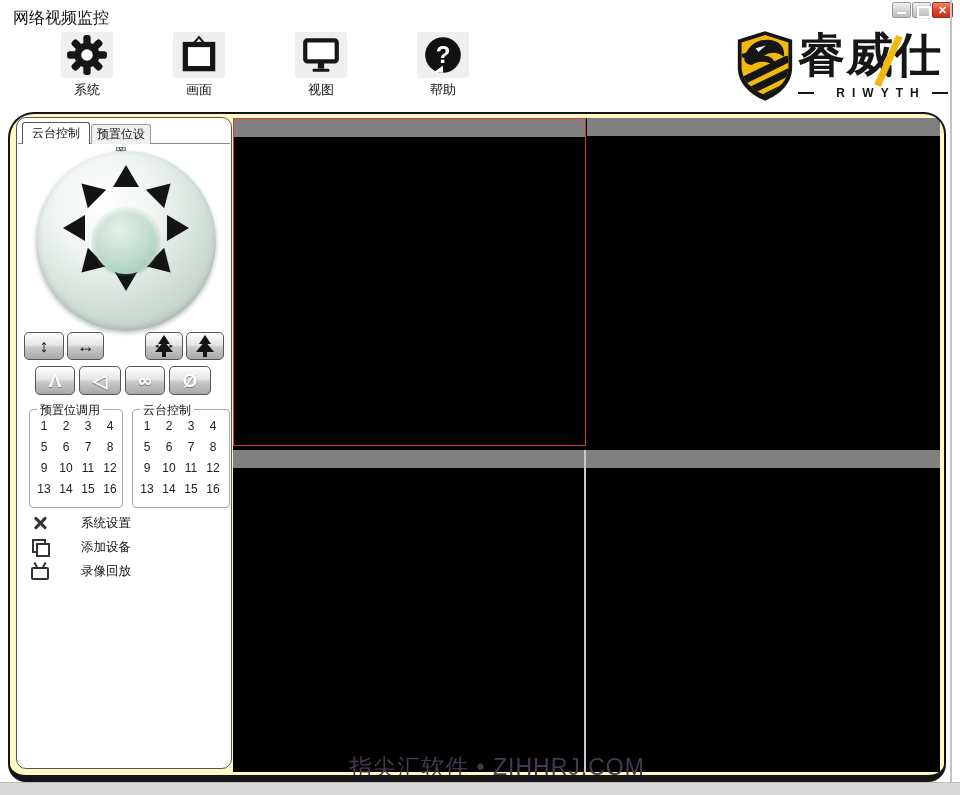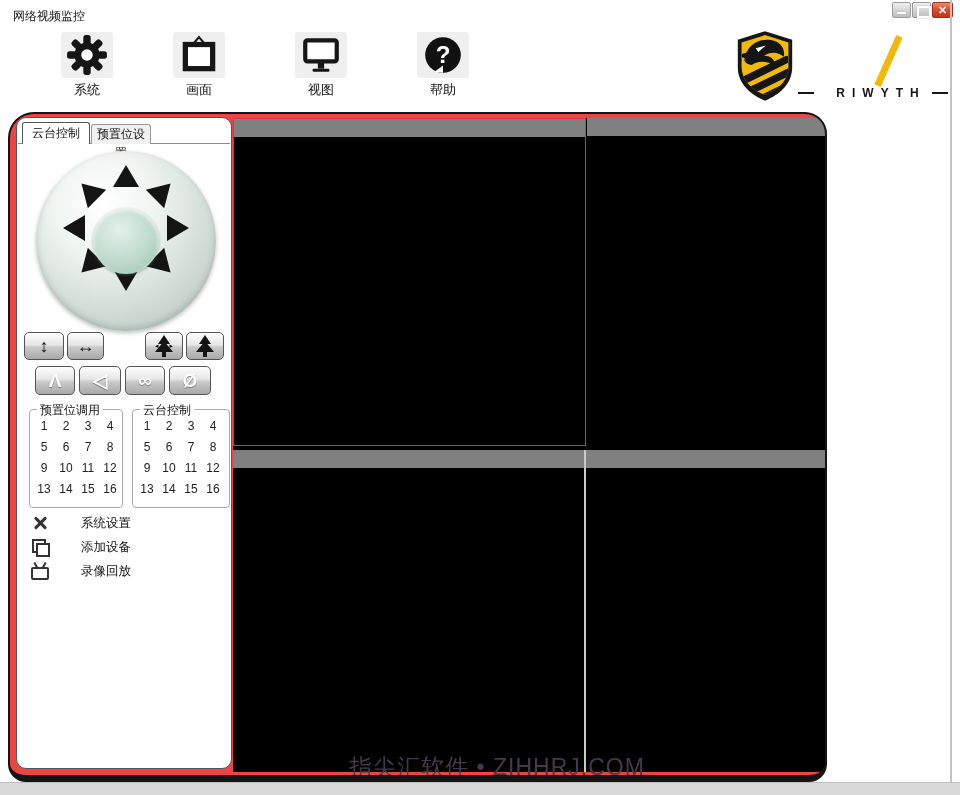--- a/index.html
+++ b/index.html
@@ -1,21 +1,21 @@
 <!DOCTYPE html>
 <html><head>
 <meta charset="utf-8">
 <style>
   * { margin:0; padding:0; box-sizing:border-box; }
   html,body { width:960px; height:795px; background:#ffffff; overflow:hidden;
     font-family:"Liberation Sans", sans-serif; }
   .abs { position:absolute; }
 
   
-  #win-title { left:13px; top:8px; font-size:12px; color:#111; }
+  #win-title { left:13px; top:8px; font-size:16px; color:#111; }
   .winbtn { top:2px; width:19px; height:16px; border:1px solid #9a9a9a; border-radius:2px;
     background:linear-gradient(180deg,#f2f2f2,#cfcfcf 60%,#bdbdbd); cursor:pointer; }
   #btn-min { left:892px; } #btn-max { left:912px; }
   #btn-min::after { content:""; position:absolute; left:4px; bottom:3px; width:9px; height:2px; background:#fff; box-shadow:0 0 1px #888; }
   #btn-max::after { content:""; position:absolute; left:4px; top:3px; width:10px; height:8px; border:2px solid #fff; box-shadow:0 0 1px #888; }
   #btn-close { left:932px; width:21px; background:linear-gradient(180deg,#f08a6a,#e04b2f 45%,#c23418); border-color:#a03020; }
   #btn-close::after { content:"✕"; position:absolute; left:0; top:0; width:100%; text-align:center; font-size:11px; line-height:14px; color:#fff; font-weight:bold; }
 
   
   .tool { top:32px; width:58px; height:68px; text-align:center; cursor:pointer; }
@@ -26,21 +26,21 @@
 
   
   #logo { left:734px; top:26px; width:218px; height:80px; background:#fff; }
   #logo-brand { position:absolute; left:64px; top:0px; font-size:47px; font-weight:bold; color:#161616; letter-spacing:1px; line-height:58px; white-space:nowrap; }
   #logo-slash { position:absolute; left:151px; top:8px; width:7px; height:54px; background:#f2b90d; transform:rotate(24deg); z-index:2; }
   #logo-sub { position:absolute; left:64px; top:60px; width:150px; display:flex; align-items:center; justify-content:center; gap:6px; }
   #logo-sub .dash { width:20px; height:2px; background:#161616; }
   #logo-sub .txt { font-size:12px; font-weight:bold; letter-spacing:7px; color:#161616;margin-left:16px; }
 
   
-  #shell { left:8px; top:112px; width:819px; height:670px; background:#ef4444;
+  #shell { left:8px; top:112px; width:938px; height:670px; background:#fef9c3;
     border:2px solid #141414; border-bottom-width:7px; border-radius:26px 22px 18px 18px; overflow:hidden; }
   #win-right-edge { left:950px; top:0; width:2px; height:783px; background:#c3c3c3; }
   #win-bottom-strip { left:0; top:782px; width:960px; height:13px; background:#d9d9d9; border-top:1px solid #bdbdbd; }
 
   
   #panel { position:absolute; left:6px; top:3px; width:216px; height:652px; background:#fff;
     border:1px solid #555; border-radius:10px; }
   .tab { position:absolute; font-size:12px; color:#111; text-align:center; cursor:pointer; }
   #tab-line { position:absolute; left:1px; top:25px; width:212px; height:1px; background:#8a8a8a; }
   #tab-ptz { left:5px; top:4px; width:68px; height:22px; line-height:21px; background:#fff;
@@ -204,20 +204,21 @@
           <rect x="0" y="40" width="64" height="8" rx="4"></rect>
           <rect x="2" y="53" width="60" height="8" rx="4"></rect>
           <rect x="8" y="66" width="48" height="8" rx="4"></rect>
         </g>
         <path d="M10 32 C12 18 24 10 36 11 C48 12 54 20 52 29 C45 23 37 24 31 28 C38 28 44 33 42 39 C34 32 22 34 18 38 C13 37 10 35 10 32 Z" fill="#151515"></path>
         <path d="M12 31 L2 28 L14 24 Z" fill="#151515"></path>
         <path d="M22 20 L33 17 L25 24 Z" fill="#ffffff"></path>
       </g>
     </svg>
   </span>
+  <div id="logo-brand">睿威仕</div>
   <div id="logo-slash"></div>
   <div id="logo-sub">
     <span class="dash"></span>
     <span class="txt">RIWYTH</span>
     <span class="dash"></span>
   </div>
 </div>
 
 <div class="abs" id="shell">
 

